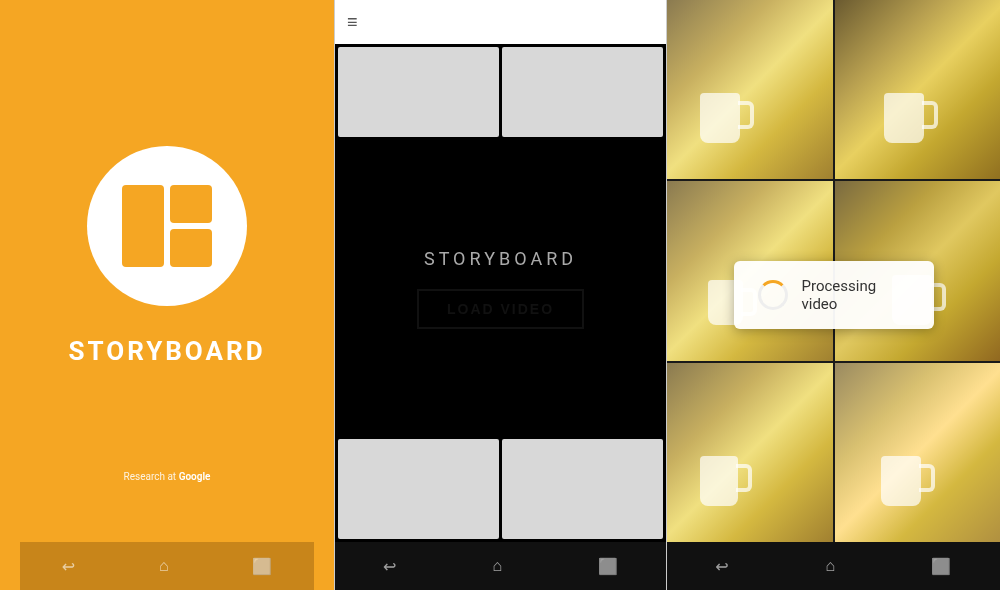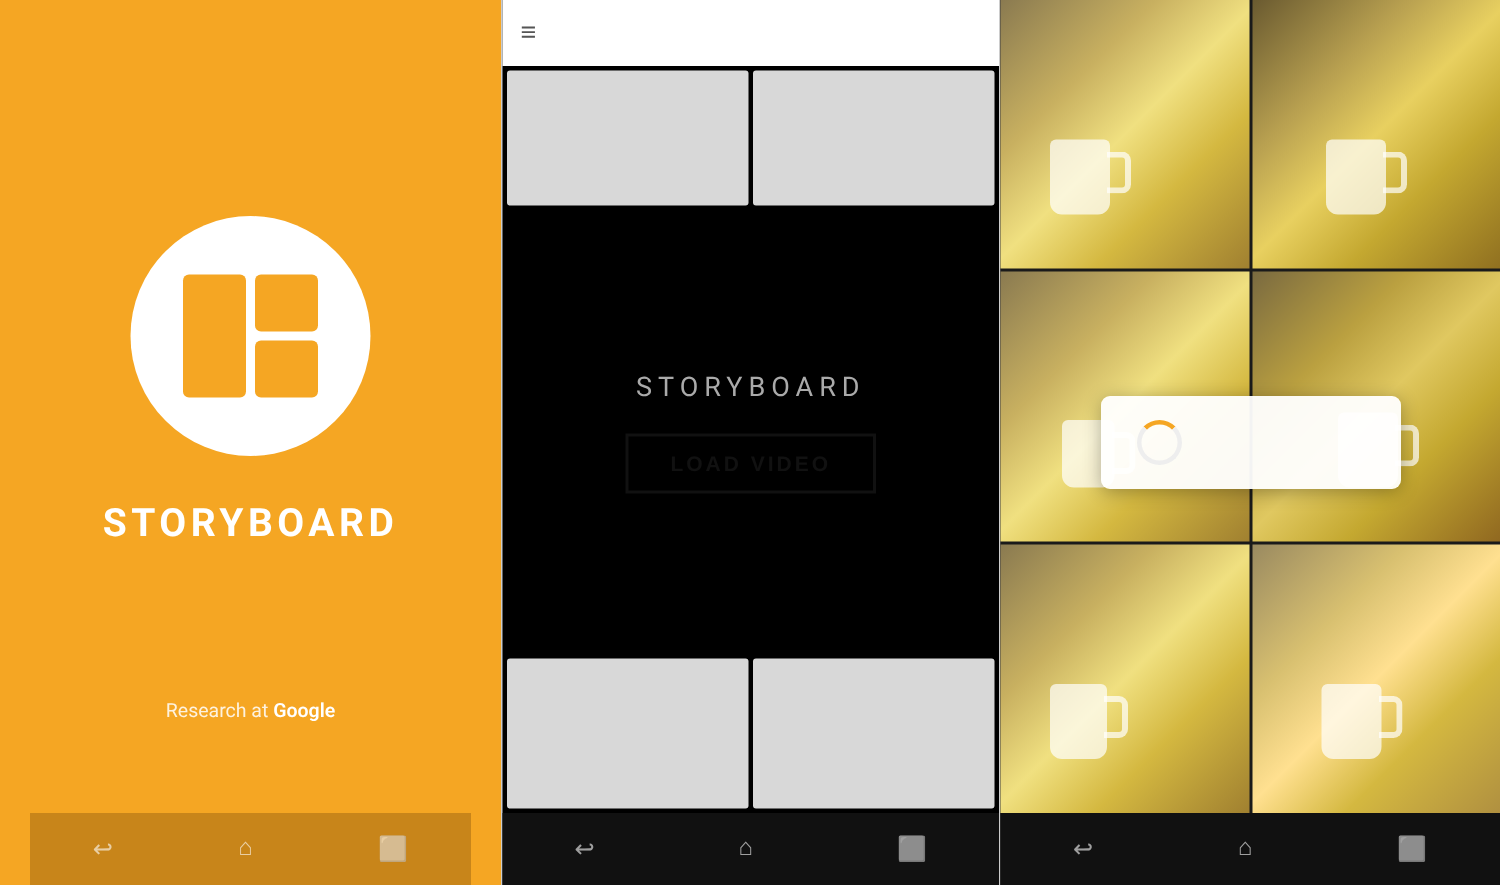--- a/index.html
+++ b/index.html
@@ -48,21 +48,21 @@
       font-weight: 700;
       letter-spacing: 3px;
       text-transform: uppercase;
     }
     .splash-footer {
       padding-bottom: 60px;
       text-align: center;
     }
     .splash-footer-text {
       color: rgba(255,255,255,0.85);
-      font-size: 13px;
+      font-size: 10px;
     }
     .splash-footer-text .google-text {
       color: #fff;
       font-weight: 600;
     }
     .load-toolbar {
       height: 44px;
       background: #fff;
       display: flex;
       align-items: center;
@@ -365,20 +365,21 @@
     <div class="video-thumb vt5">
       <div class="mug-shape" style="left:20%; width:38px;"></div>
     </div>
     <div class="video-thumb vt6">
       <div class="mug-shape" style="left:28%;"></div>
     </div>
   </div>
 
   <div class="processing-overlay">
     <div class="spinner"></div>
+    <span class="processing-text">Processing video</span>
   </div>
 
   <div class="nav-bar">
     <button class="nav-btn">↩</button>
     <button class="nav-btn">⌂</button>
     <button class="nav-btn">⬜</button>
   </div>
 </div>
 
 </body></html>

